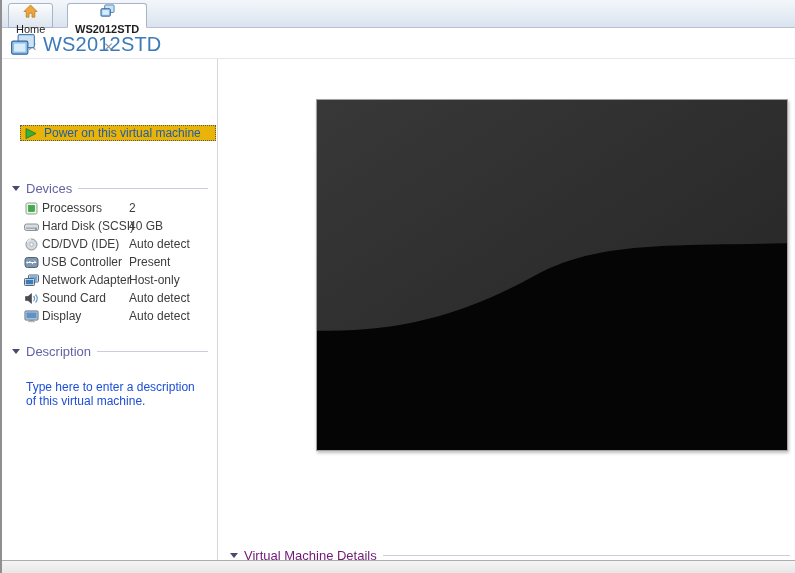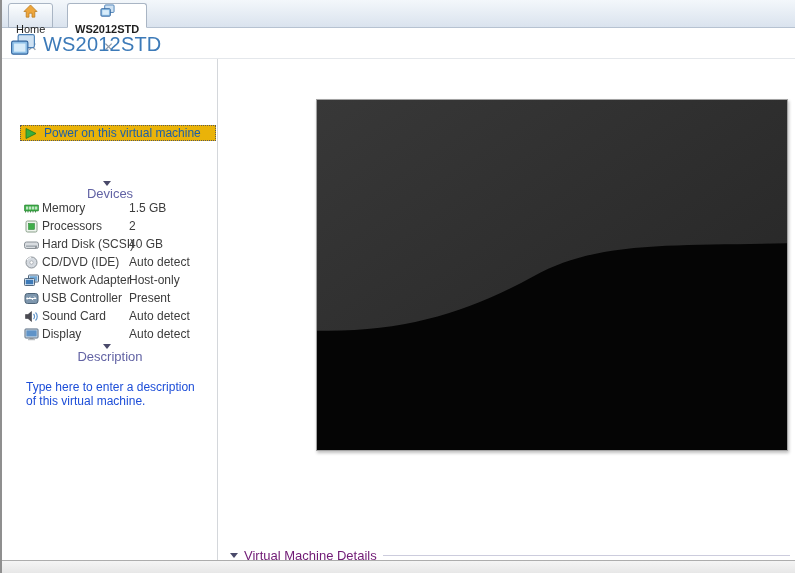--- a/index.html
+++ b/index.html
@@ -35,21 +35,21 @@
   
   .sidebar { position:absolute; left:0; top:59px; width:215px; bottom:13px; background:#ffffff; }
   .divider-v { position:absolute; left:215px; top:59px; bottom:13px; width:1px; background:#d4d7db; }
 
   .commands { position:absolute; left:18px; top:66px; width:196px; background:#eab308; }
   .cmd { display:flex; align-items:center; gap:6px; height:16px; padding:0 3px; color:#1d5fa7; cursor:pointer; }
   .cmd.focused { border:1px dotted #5a5a5a; }
   .cmd span.cmd-label { white-space:nowrap; font-size:12px; }
   .cicon { width:14px; height:13px; flex:0 0 auto; }
 
-  .section-hdr { position:absolute; left:10px; display:flex; align-items:center; width:196px;flex-direction:column; }
+  .section-hdr { position:absolute; left:10px; display:flex; align-items:center; width:196px; }
   .tri { width:0; height:0; border-left:4px solid transparent; border-right:4px solid transparent;
          border-top:5px solid #4a4a6a; margin-right:6px; flex:0 0 auto; }
   .section-hdr .stitle { color:#6263a4; font-size:13px; white-space:nowrap; }
   .section-hdr .rule { flex:1; height:1px; background:#ccccdd; margin-left:6px; }
 
   .devlist { position:absolute; left:22px; top:140px; width:190px; }
   .devrow { display:flex; align-items:center; height:18px; }
   .devrow .dicon { width:15px; height:13px; margin-right:3px; flex:0 0 auto; }
   .devrow .dname { width:87px; white-space:nowrap; font-size:12px; color:#3c3c3c; }
   .devrow .dval  { white-space:nowrap; font-size:12px; color:#3c3c3c; }
@@ -135,34 +135,20 @@
     <div class="section-hdr" style="top:122px;">
       <span class="tri"></span>
       <span class="stitle">Devices</span>
       <span class="rule"></span>
     </div>
 
     <div class="devlist">
       <div class="devrow">
         <span class="dicon">
           <svg viewBox="0 0 15 13">
-              <rect x="0.5" y="3" width="14" height="6" rx="0.5" fill="#3fae49" stroke="#1f7a2a" stroke-width="0.6"></rect>
-              <rect x="2" y="4.5" width="2.3" height="3" fill="#bfe6c4"></rect>
-              <rect x="5" y="4.5" width="2.3" height="3" fill="#bfe6c4"></rect>
-              <rect x="8" y="4.5" width="2.3" height="3" fill="#bfe6c4"></rect>
-              <rect x="11" y="4.5" width="2.3" height="3" fill="#bfe6c4"></rect>
-              <path d="M1.5 9 v1.5 M4 9 v1.5 M6.5 9 v1.5 M9 9 v1.5 M11.5 9 v1.5" stroke="#1f7a2a" stroke-width="0.8"></path>
-            </svg>
-        </span>
-        <span class="dname">Memory</span>
-        <span class="dval">1.5 GB</span>
-      </div>
-      <div class="devrow">
-        <span class="dicon">
-          <svg viewBox="0 0 15 13">
               <rect x="2" y="1" width="11" height="11" rx="1.5" fill="#eef4ee" stroke="#8aa08a"></rect>
               <rect x="4.5" y="3.5" width="6" height="6" fill="#3fae49" stroke="#1f7a2a" stroke-width="0.5"></rect>
             </svg>
         </span>
         <span class="dname">Processors</span>
         <span class="dval">2</span>
       </div>
       <div class="devrow">
         <span class="dicon">
           <svg viewBox="0 0 15 13">
@@ -177,43 +163,43 @@
       <div class="devrow">
         <span class="dicon">
           <svg viewBox="0 0 15 13">
               <circle cx="7.5" cy="6.5" r="5.5" fill="#d5dae0" stroke="#8b9298"></circle>
               <circle cx="7.5" cy="6.5" r="1.7" fill="#ffffff" stroke="#8b9298" stroke-width="0.6"></circle>
               <path d="M3 4 A5 5 0 0 1 7 1.5" stroke="#ffffff" stroke-width="1" fill="none"></path>
             </svg>
         </span>
         <span class="dname">CD/DVD (IDE)</span>
         <span class="dval">Auto detect</span>
+      </div>
+      <div class="devrow">
+        <span class="dicon">
+          <svg viewBox="0 0 15 13">
+              <rect x="1" y="1.5" width="13" height="10" rx="2.5" fill="#7d96ad" stroke="#4e6478"></rect>
+              <path d="M3 6.5 H12 M12 6.5 L10 4.5 M7.5 6.5 L9 8.2 M5 6.5 L6.5 4.8" stroke="#ffffff" stroke-width="1" fill="none"></path>
+              <circle cx="3.2" cy="6.5" r="1" fill="#ffffff"></circle>
+            </svg>
+        </span>
+        <span class="dname">USB Controller</span>
+        <span class="dval">Present</span>
       </div>
       <div class="devrow">
         <span class="dicon">
           <svg viewBox="0 0 15 13">
               <rect x="4.5" y="1" width="10" height="7" rx="0.8" fill="#e6eef6" stroke="#51677e"></rect>
               <rect x="5.7" y="2.2" width="7.6" height="4.6" fill="#6fa8d8"></rect>
               <rect x="0.5" y="4.5" width="10" height="7" rx="0.8" fill="#e6eef6" stroke="#51677e"></rect>
               <rect x="1.7" y="5.7" width="7.6" height="4.6" fill="#3d7ab8"></rect>
             </svg>
         </span>
         <span class="dname">Network Adapter</span>
         <span class="dval">Host-only</span>
-      </div>
-      <div class="devrow">
-        <span class="dicon">
-          <svg viewBox="0 0 15 13">
-              <rect x="1" y="1.5" width="13" height="10" rx="2.5" fill="#7d96ad" stroke="#4e6478"></rect>
-              <path d="M3 6.5 H12 M12 6.5 L10 4.5 M7.5 6.5 L9 8.2 M5 6.5 L6.5 4.8" stroke="#ffffff" stroke-width="1" fill="none"></path>
-              <circle cx="3.2" cy="6.5" r="1" fill="#ffffff"></circle>
-            </svg>
-        </span>
-        <span class="dname">USB Controller</span>
-        <span class="dval">Present</span>
       </div>
       <div class="devrow">
         <span class="dicon">
           <svg viewBox="0 0 15 13">
               <path d="M1.5 4.5 H4 L7.5 1.5 V11.5 L4 8.5 H1.5 Z" fill="#4a4a52" stroke="#2e2e34" stroke-width="0.5"></path>
               <path d="M9.5 4 A3.5 3.5 0 0 1 9.5 9 M11.5 2.5 A5.5 5.5 0 0 1 11.5 10.5" stroke="#5f93c8" stroke-width="1.2" fill="none"></path>
             </svg>
         </span>
         <span class="dname">Sound Card</span>
         <span class="dval">Auto detect</span>

